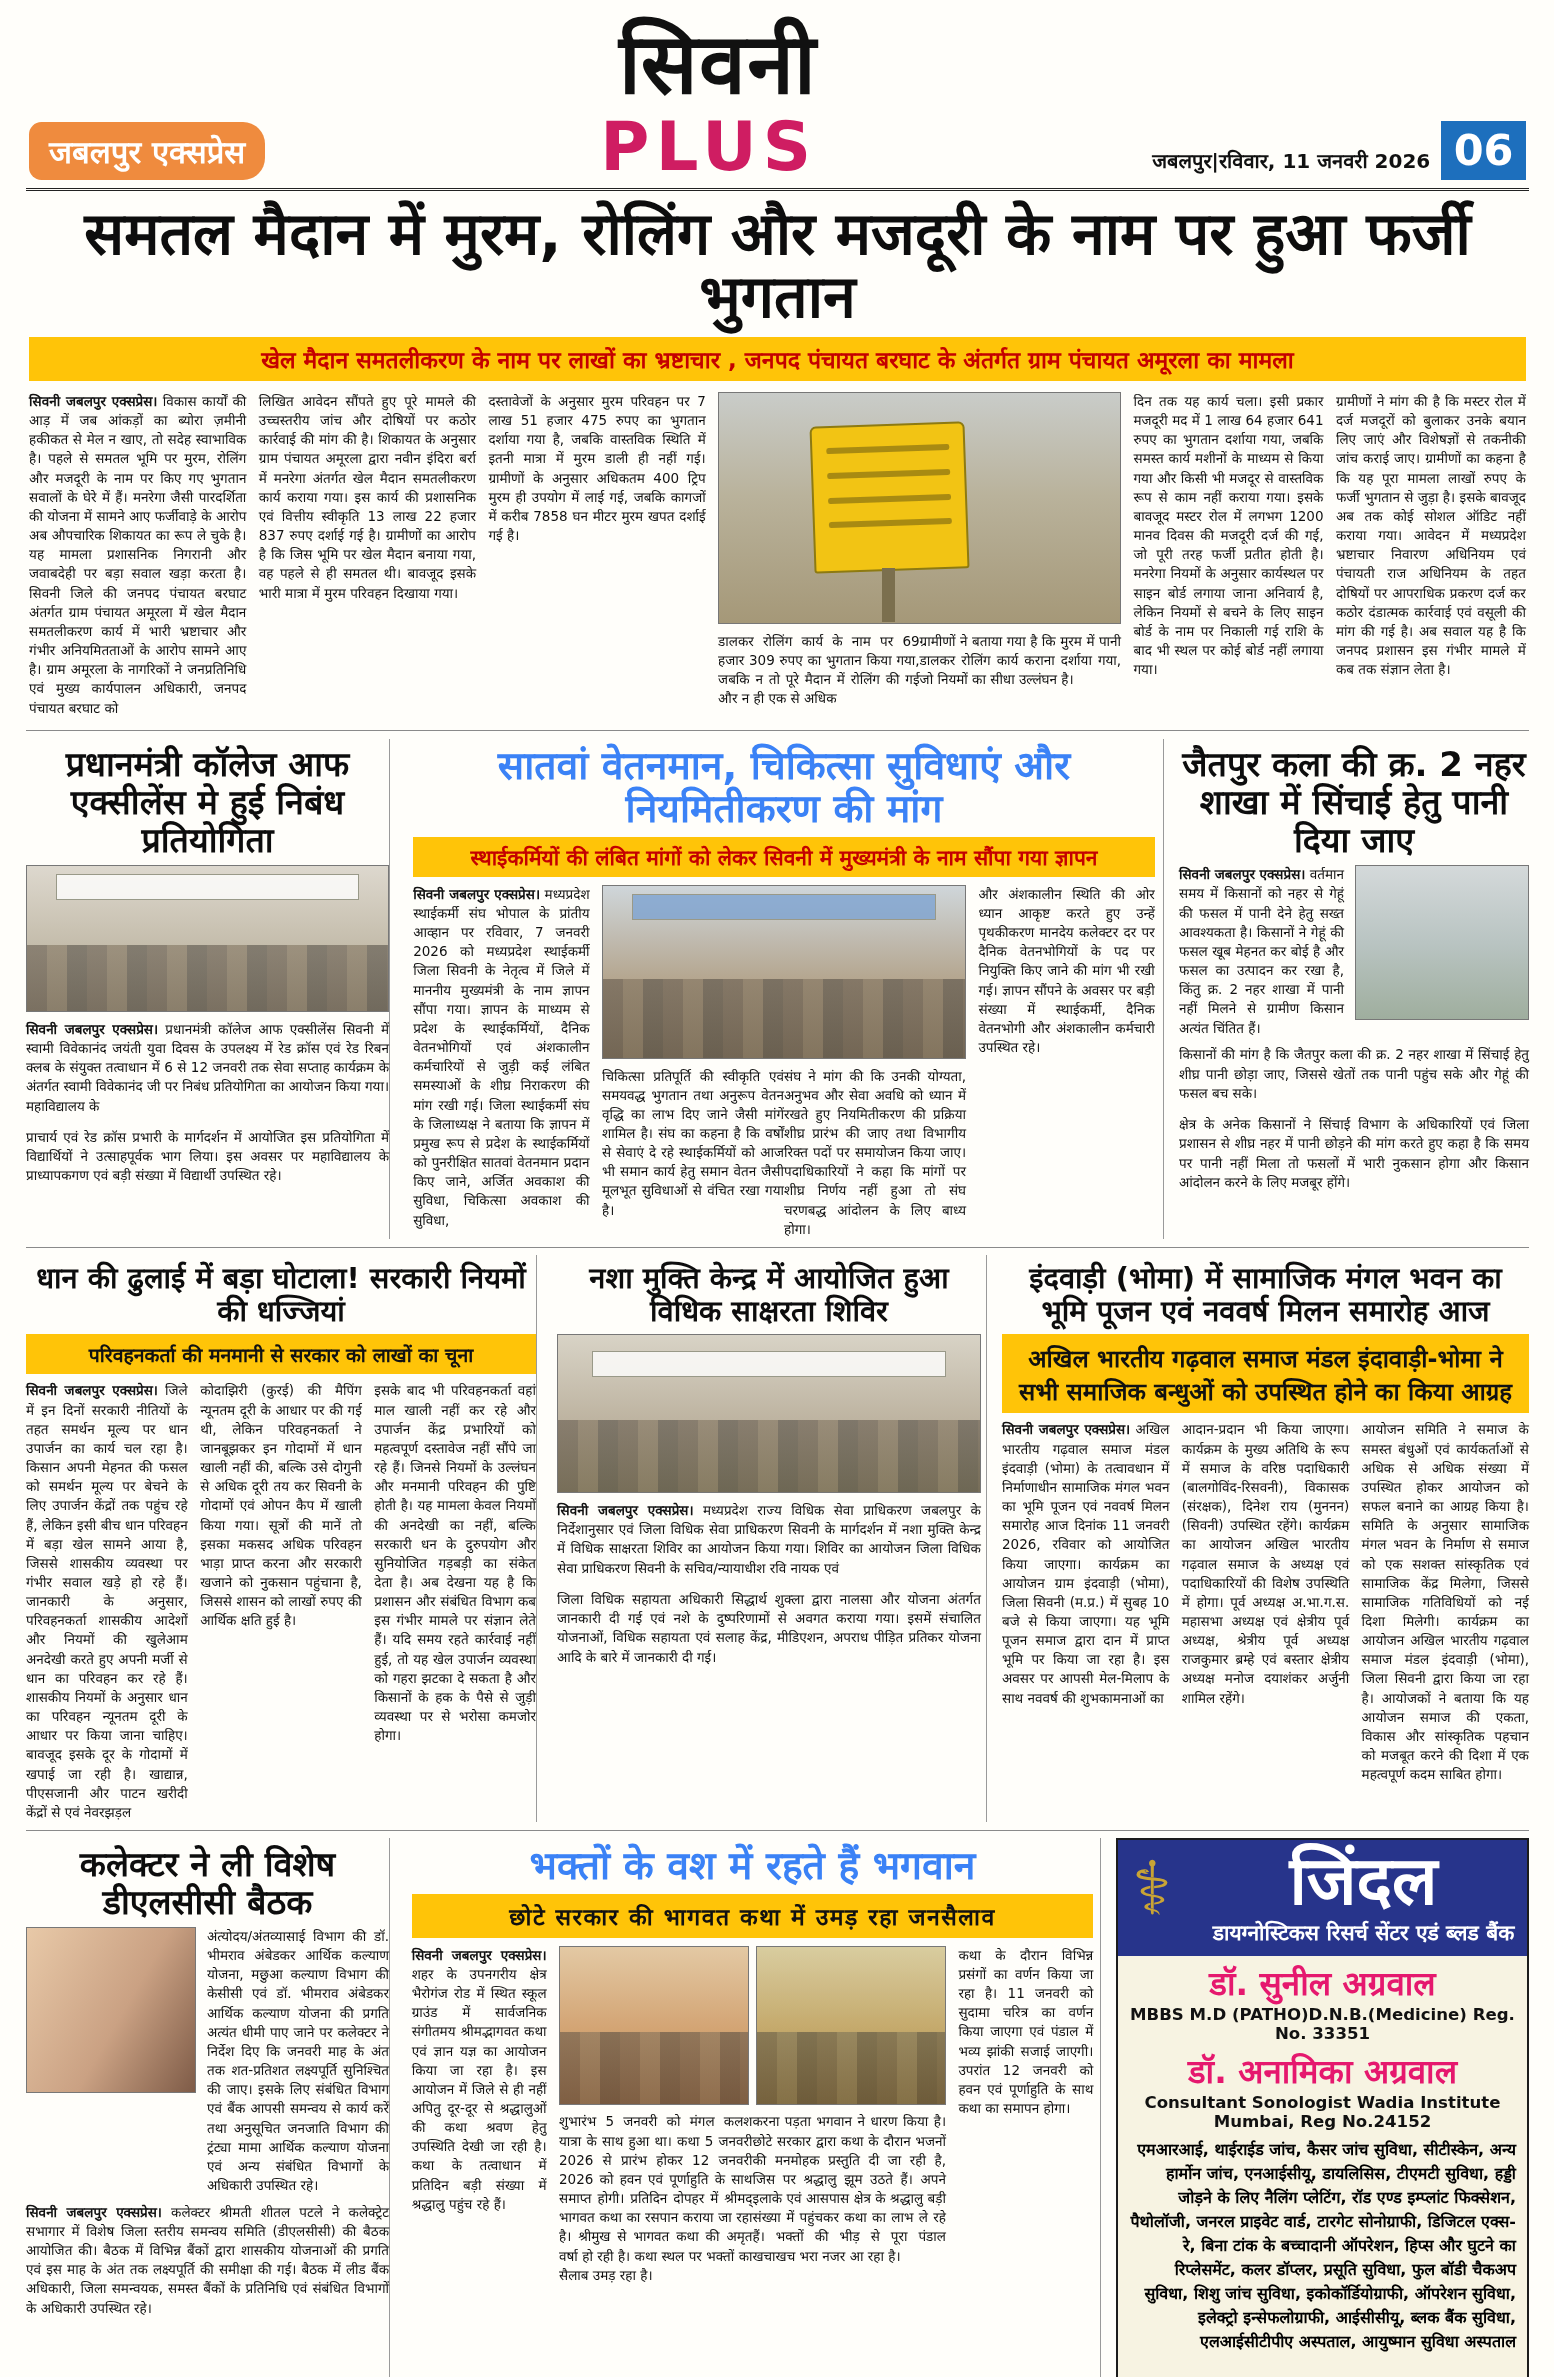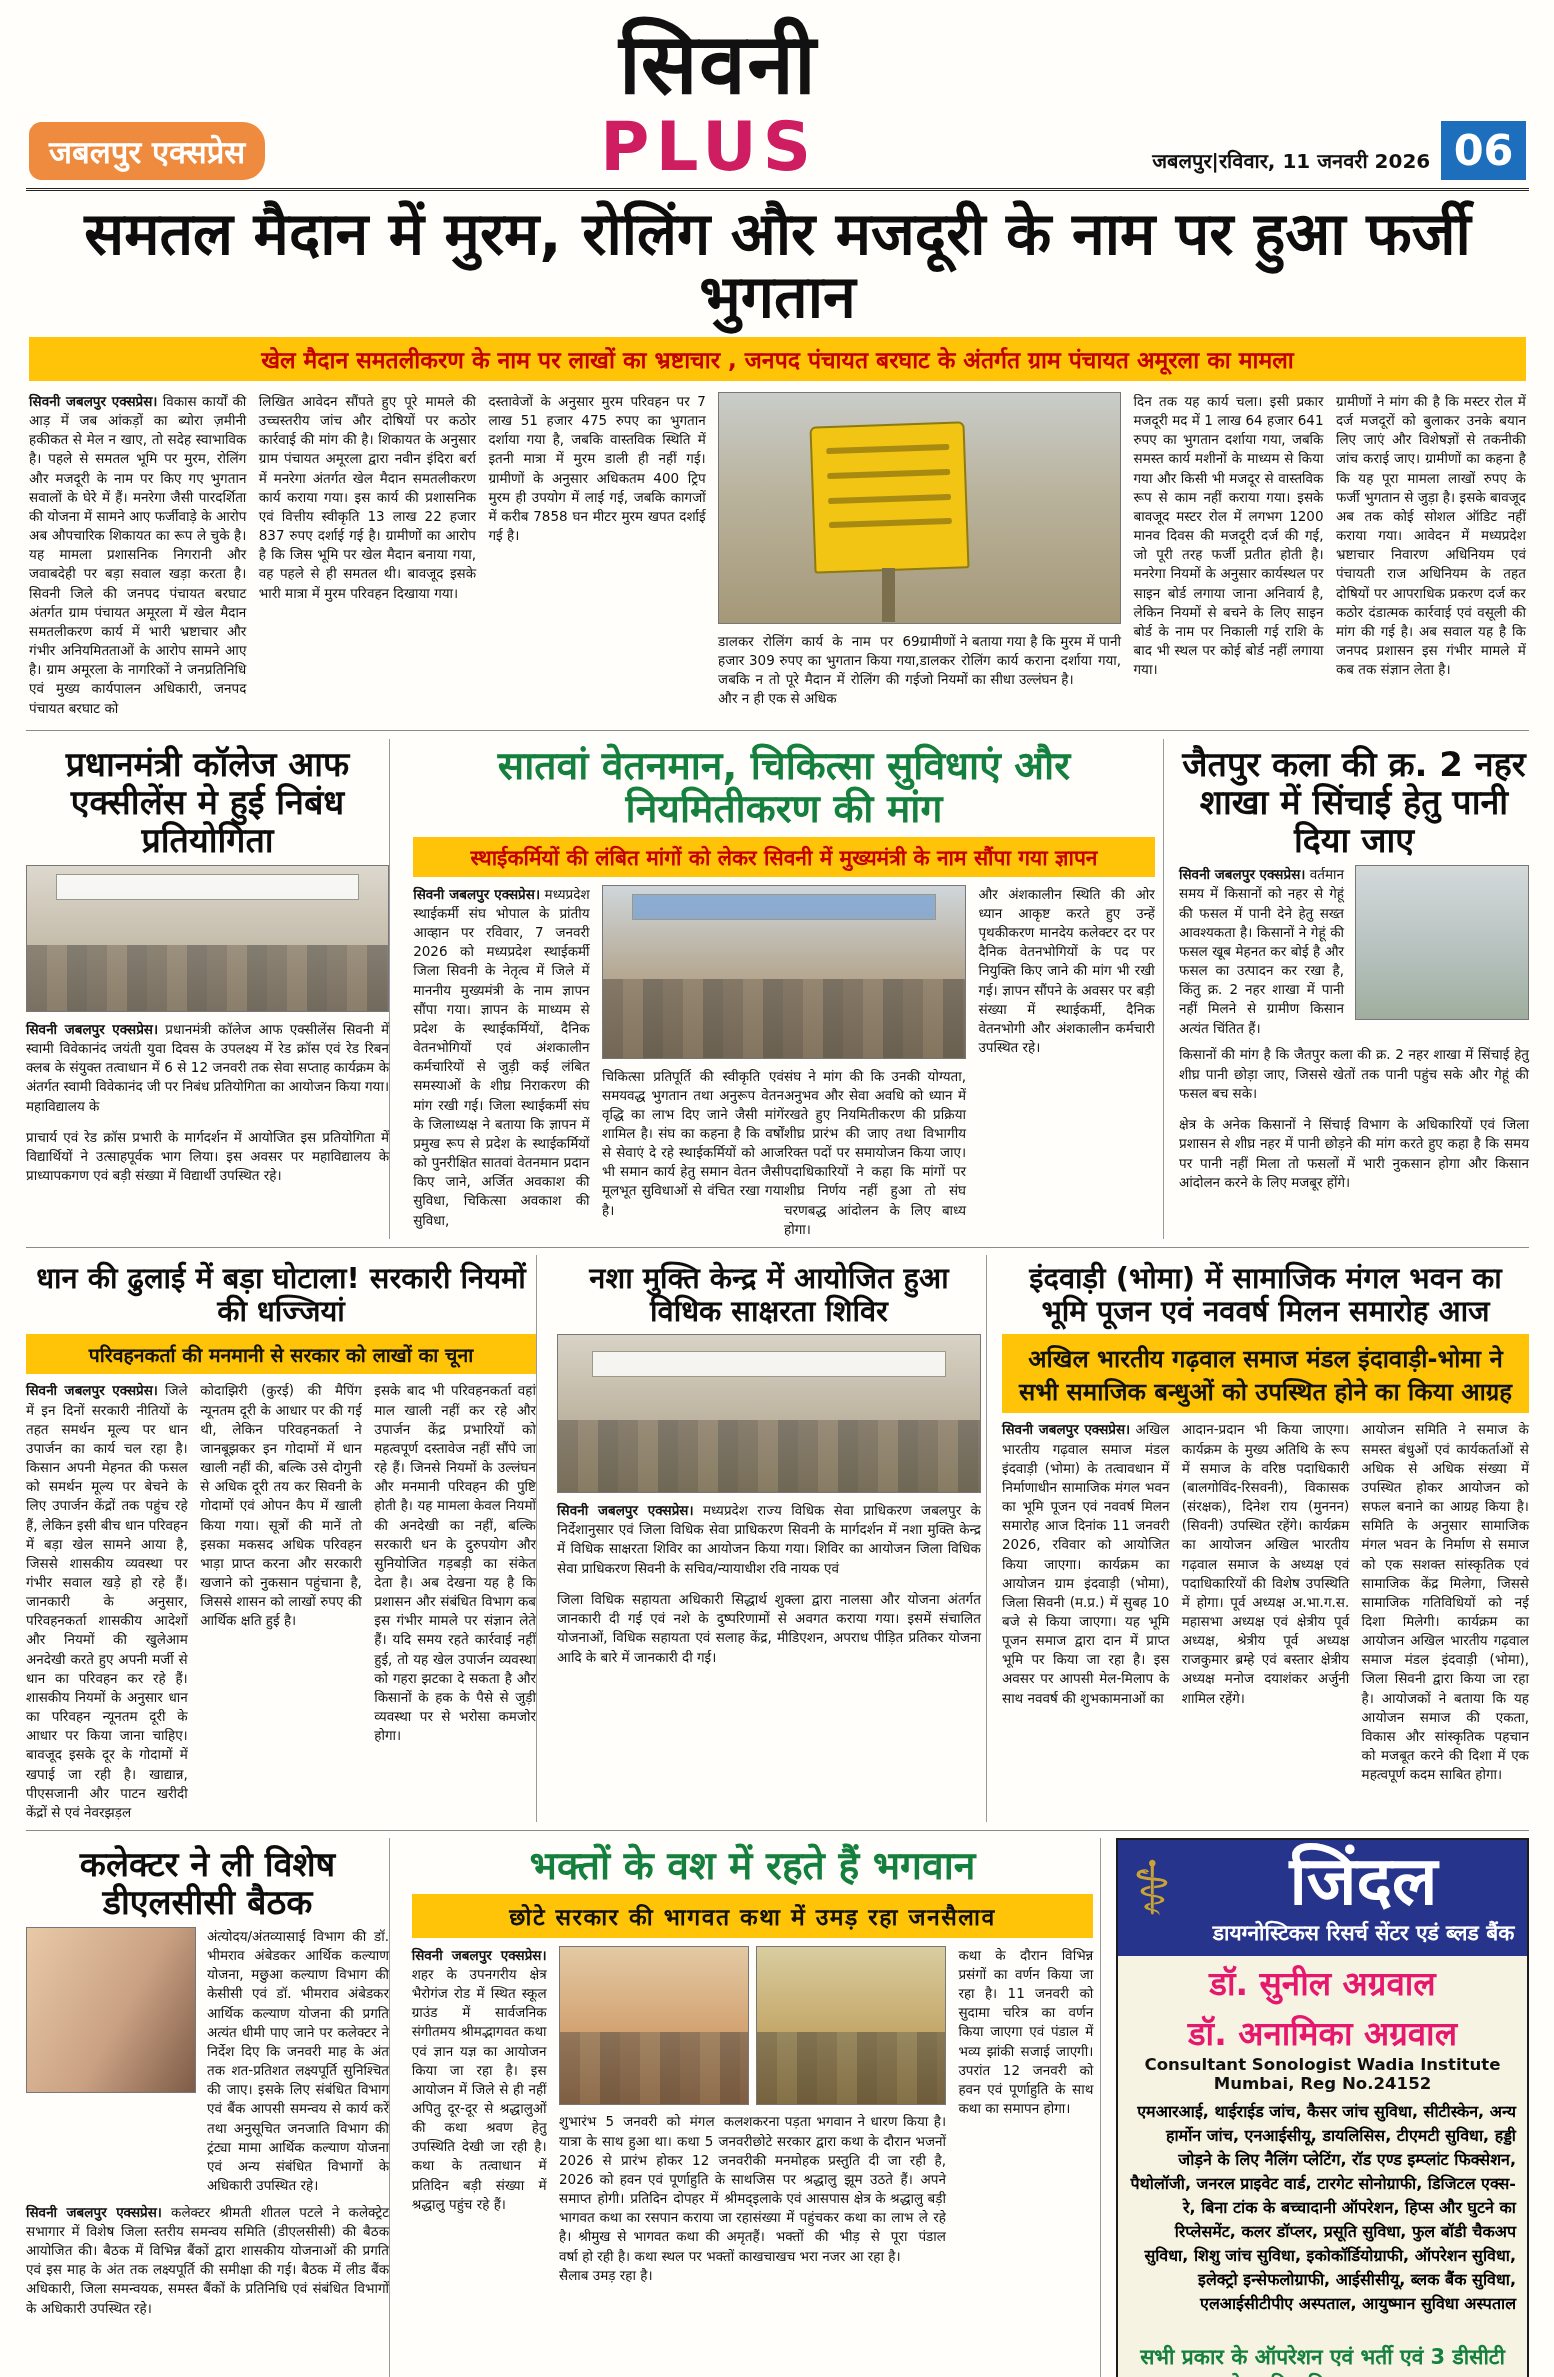--- a/index.html
+++ b/index.html
@@ -34,21 +34,21 @@
   .lead-photo { height:232px; background:linear-gradient(#c9ccc9 0%, #b9b29b 45%, #a59878 100%); }
   .lead-photo .sign { position:absolute; left:93px; top:31px; width:155px; height:147px; background:#f2c414; border:2.3px solid #8d7a12; border-radius:6.2px 6.2px 3.1px 3.1px; transform:rotate(-2deg); }
   .lead-photo .signline { position:absolute; left:14px; right:14px; height:6.2px; background:#6b5b10; opacity:.55; border-radius:2.3px; }
   .lead-photo .post { position:absolute; left:163px; top:175px; width:12.4px; height:54px; background:#7b6f4e; }
   .mini2 { display:flex; margin-top:7.7px; }
   .mini2 > div { flex:1; }
 
   
   .row { display:flex; gap:15.5px; }
   .h2a { font-size:34px; font-weight:900; text-align:center; line-height:1.12; padding:6.2px 0; color:#0d0d0d;}
-  .h2b { font-size:39px; font-weight:900; text-align:center; line-height:1.1; padding:6.2px 0; color:#15803d;}
+  .h2b { font-size:39px; font-weight:900; text-align:center; line-height:1.1; padding:6.2px 0; color:#3b82f6;}
   .h2c { font-size:29px; font-weight:900; text-align:center; line-height:1.15; padding:6.2px 0; color:#0d0d0d;}
   .cols2 { display:flex; gap:12.4px; margin-top:7.7px;flex-direction:column; }
   .cols2 > div, .cols3 > div { flex:1; }
   .cols3 { display:flex; gap:12.4px; margin-top:7.7px; }
 
   .ph-classroom { height:147px; background:linear-gradient(#ddd8ce, #c2baa8 60%, #9e9582); }
   .ph-group { height:174px; background:linear-gradient(#cfd6da, #b4a58e 55%, #8e7f66); }
   .ph-canal { height:155px; background:linear-gradient(#d4d9da, #b9c4c2 50%, #9fae9e); }
   .ph-shivir { height:159px; background:linear-gradient(#d8d3c6, #bdb3a0 55%, #97906f); }
   .ph-portrait { height:166px; background:linear-gradient(120deg,#e8c9a8, #caa183 55%, #7e5b47); }
@@ -232,20 +232,21 @@
       </div>
     </section>
 
     <aside class="jindal" style="width:413px">
       <div class="jindal-head">
         <span class="caduceus">⚕</span>
         <div class="jindal-title">जिंदल</div>
         <div class="jindal-sub">डायग्नोस्टिकस रिसर्च सेंटर एडं ब्लड बैंक</div>
       </div>
       <div class="doc-name">डॉ. सुनील अग्रवाल</div>
+      <div class="doc-cred">MBBS M.D (PATHO)D.N.B.(Medicine) Reg. No. 33351</div>
       <div class="doc-name">डॉ. अनामिका अग्रवाल</div>
       <div class="doc-cred">Consultant Sonologist Wadia Institute Mumbai, Reg No.24152</div>
       <div class="jindal-services">एमआरआई, थाईराईड जांच, कैसर जांच सुविधा, सीटीस्केन, अन्य हार्मोन जांच, एनआईसीयू, डायलिसिस, टीएमटी सुविधा, हड्डी जोड़ने के लिए नैलिंग प्लेटिंग, रॉड एण्ड इम्प्लांट फिक्सेशन, पैथोलॉजी, जनरल प्राइवेट वार्ड, टारगेट सोनोग्राफी, डिजिटल एक्स-रे, बिना टांक के बच्चादानी ऑपरेशन, हिप्स और घुटने का रिप्लेसमेंट, कलर डॉप्लर, प्रसूति सुविधा, फुल बॉडी चैकअप सुविधा, शिशु जांच सुविधा, इकोकॉर्डियोग्राफी, ऑपरेशन सुविधा, इलेक्ट्रो इन्सेफलोग्राफी, आईसीसीयू, ब्लक बैंक सुविधा, एलआईसीटीपीए अस्पताल, आयुष्मान सुविधा अस्पताल</div>
       <div class="jindal-highlight">सभी प्रकार के ऑपरेशन एवं भर्ती एवं 3 डीसीटी स्केन की सुविधा उपलब्ध ।</div>
       <div class="jindal-band">
         <div class="jindal-oval">ब्लड बैंक सुविधा उपलब्ध</div>
         <div class="jindal-band-text">आयुष्मान योजना के तहत सभी ऑपरेशन एवं भर्ती मुफ्त में कराई जाती है ।</div>
       </div>
 
     </aside>

